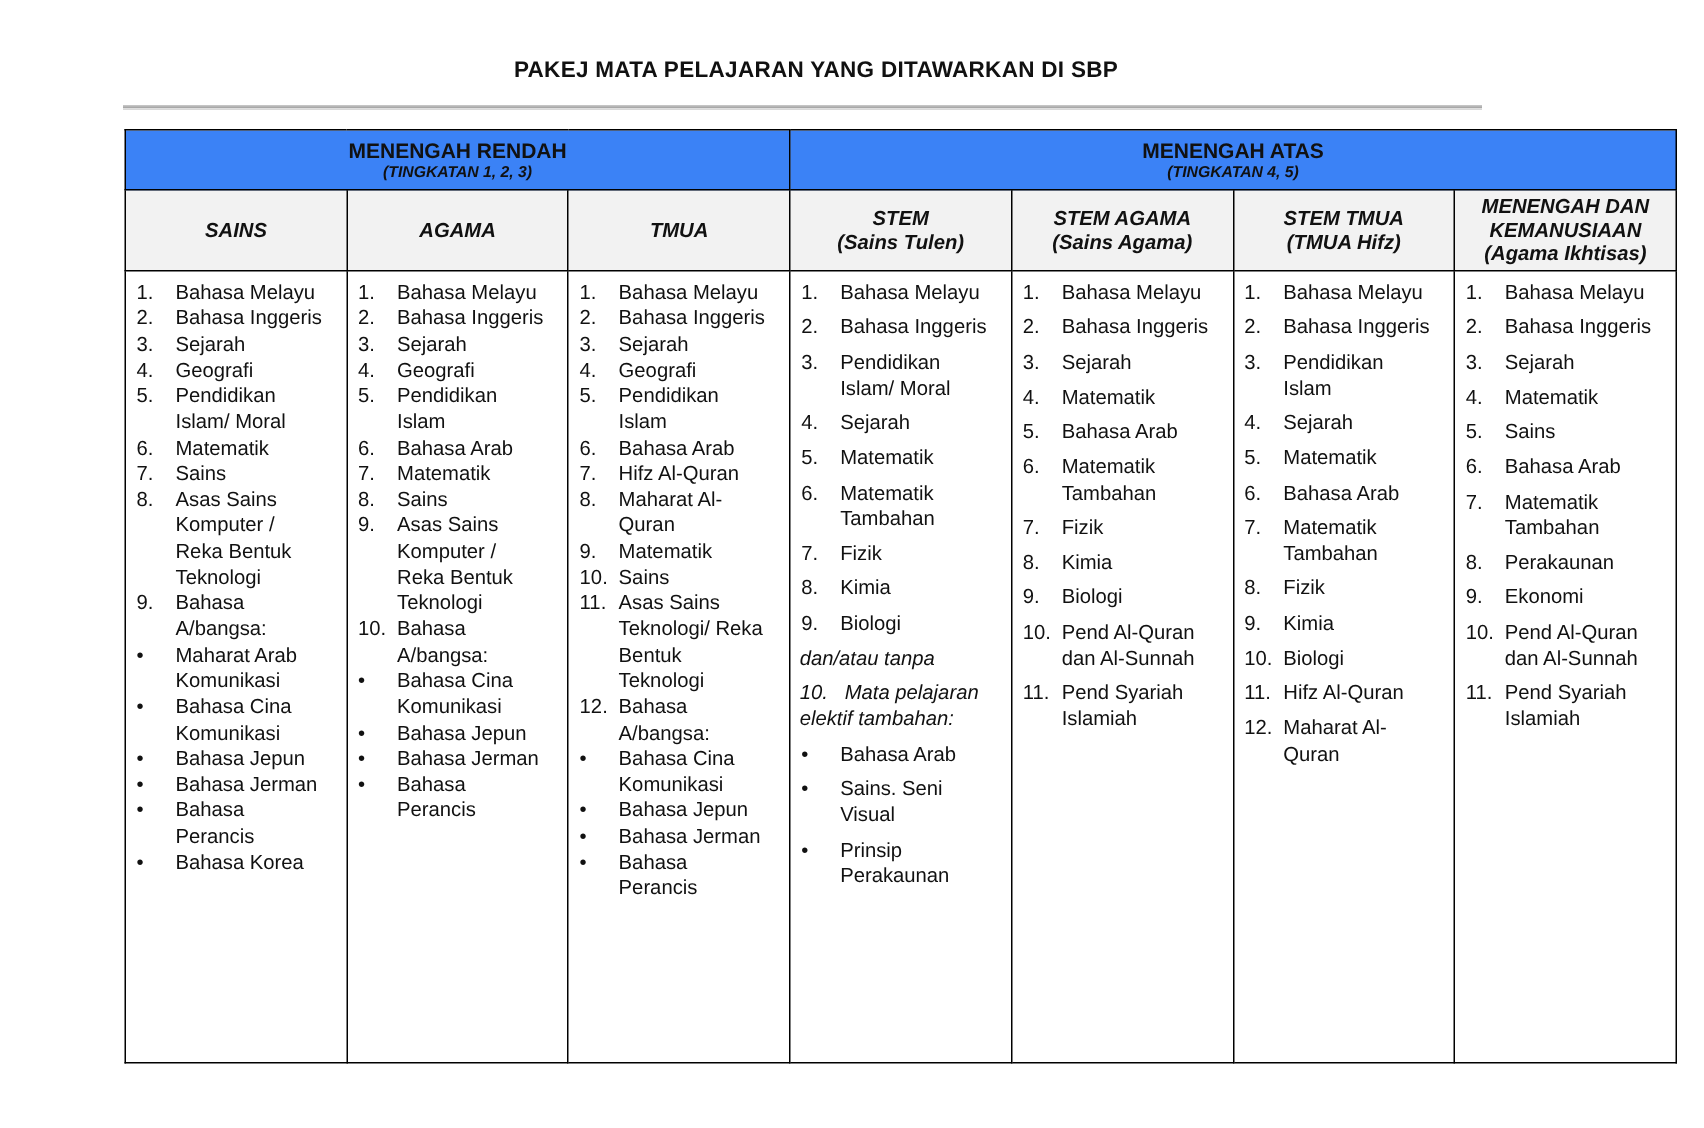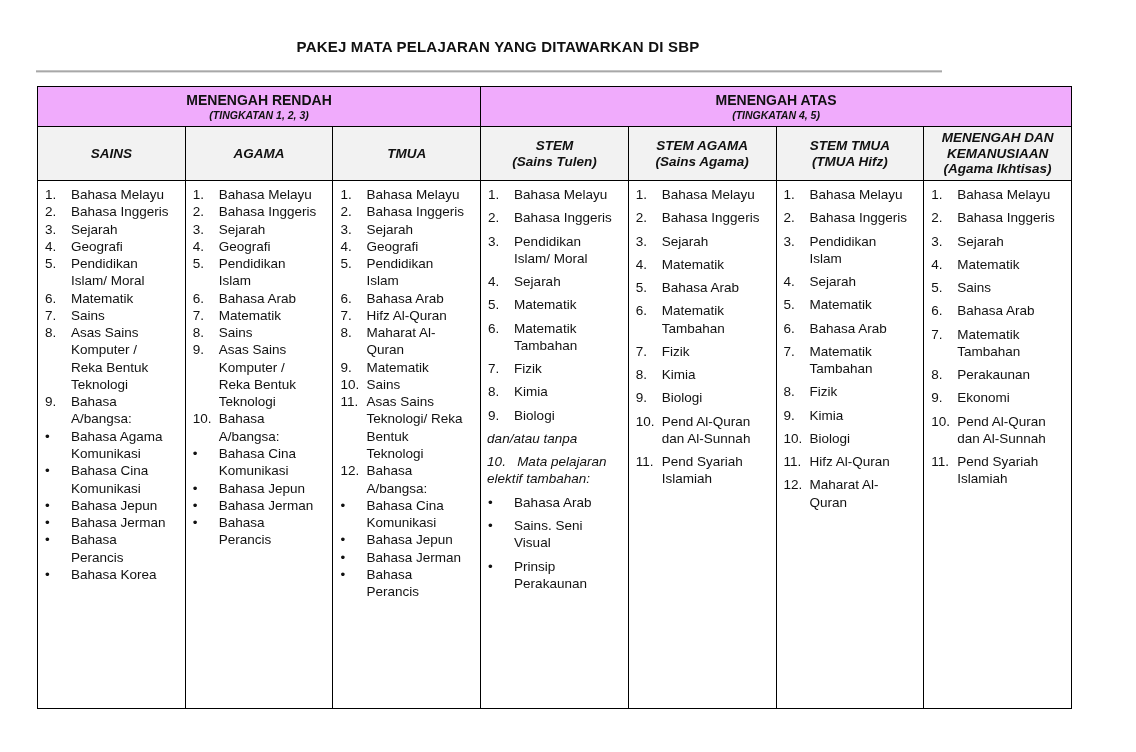--- a/index.html
+++ b/index.html
@@ -3,21 +3,21 @@
 <meta charset="utf-8">
 <style>
   * { box-sizing: border-box; margin: 0; padding: 0; }
   html, body {
     width: 1136px; height: 752px;
     background: #ffffff;
     font-family: "Liberation Sans", sans-serif;
     color: #111;
     overflow: hidden;
   }
-  .page { position: relative; width: 996px; height: 752px; }
+  .page { position: relative; width: 996px; height: 752px; margin-left: 46px; }
   .doc-title {
     padding-top: 38px;
     text-align: center;
     font-size: 15px;
     font-weight: bold;
     letter-spacing: 0.2px;
   }
   .title-rule {
     margin: 15px 54px 13px 36px;
     height: 3px;
@@ -28,21 +28,21 @@
   table.pkg-table {
     margin-left: 37px;
     width: 1035px;
     border-collapse: collapse;
     table-layout: fixed;
   }
   .pkg-table th, .pkg-table td {
     border: 1px solid #000;
   }
   .level-th {
-    background: #f0abfc;
+    background: #3b82f6;
     height: 40px;
     text-align: center;
     vertical-align: middle;
     padding: 2px 0;
   }
   .level-title { font-size: 14px; font-weight: bold; }
   .level-sub   { font-size: 10.5px; font-weight: bold; margin-top: 1px; font-style: italic; }
   .pkg-th {
     background: #f2f2f2;
     height: 54px;
@@ -155,21 +155,21 @@
               <li>
                 <span class="marker">8.</span>
                 <span class="txt">Asas Sains Komputer / Reka Bentuk Teknologi</span>
               </li>
               <li>
                 <span class="marker">9.</span>
                 <span class="txt">Bahasa A/bangsa:</span>
               </li>
               <li>
                 <span class="marker">•</span>
-                <span class="txt">Bahasa Agama Komunikasi</span>
+                <span class="txt">Maharat Arab Komunikasi</span>
               </li>
               <li>
                 <span class="marker">•</span>
                 <span class="txt">Bahasa Cina Komunikasi</span>
               </li>
               <li>
                 <span class="marker">•</span>
                 <span class="txt">Bahasa Jepun</span>
               </li>
               <li>

